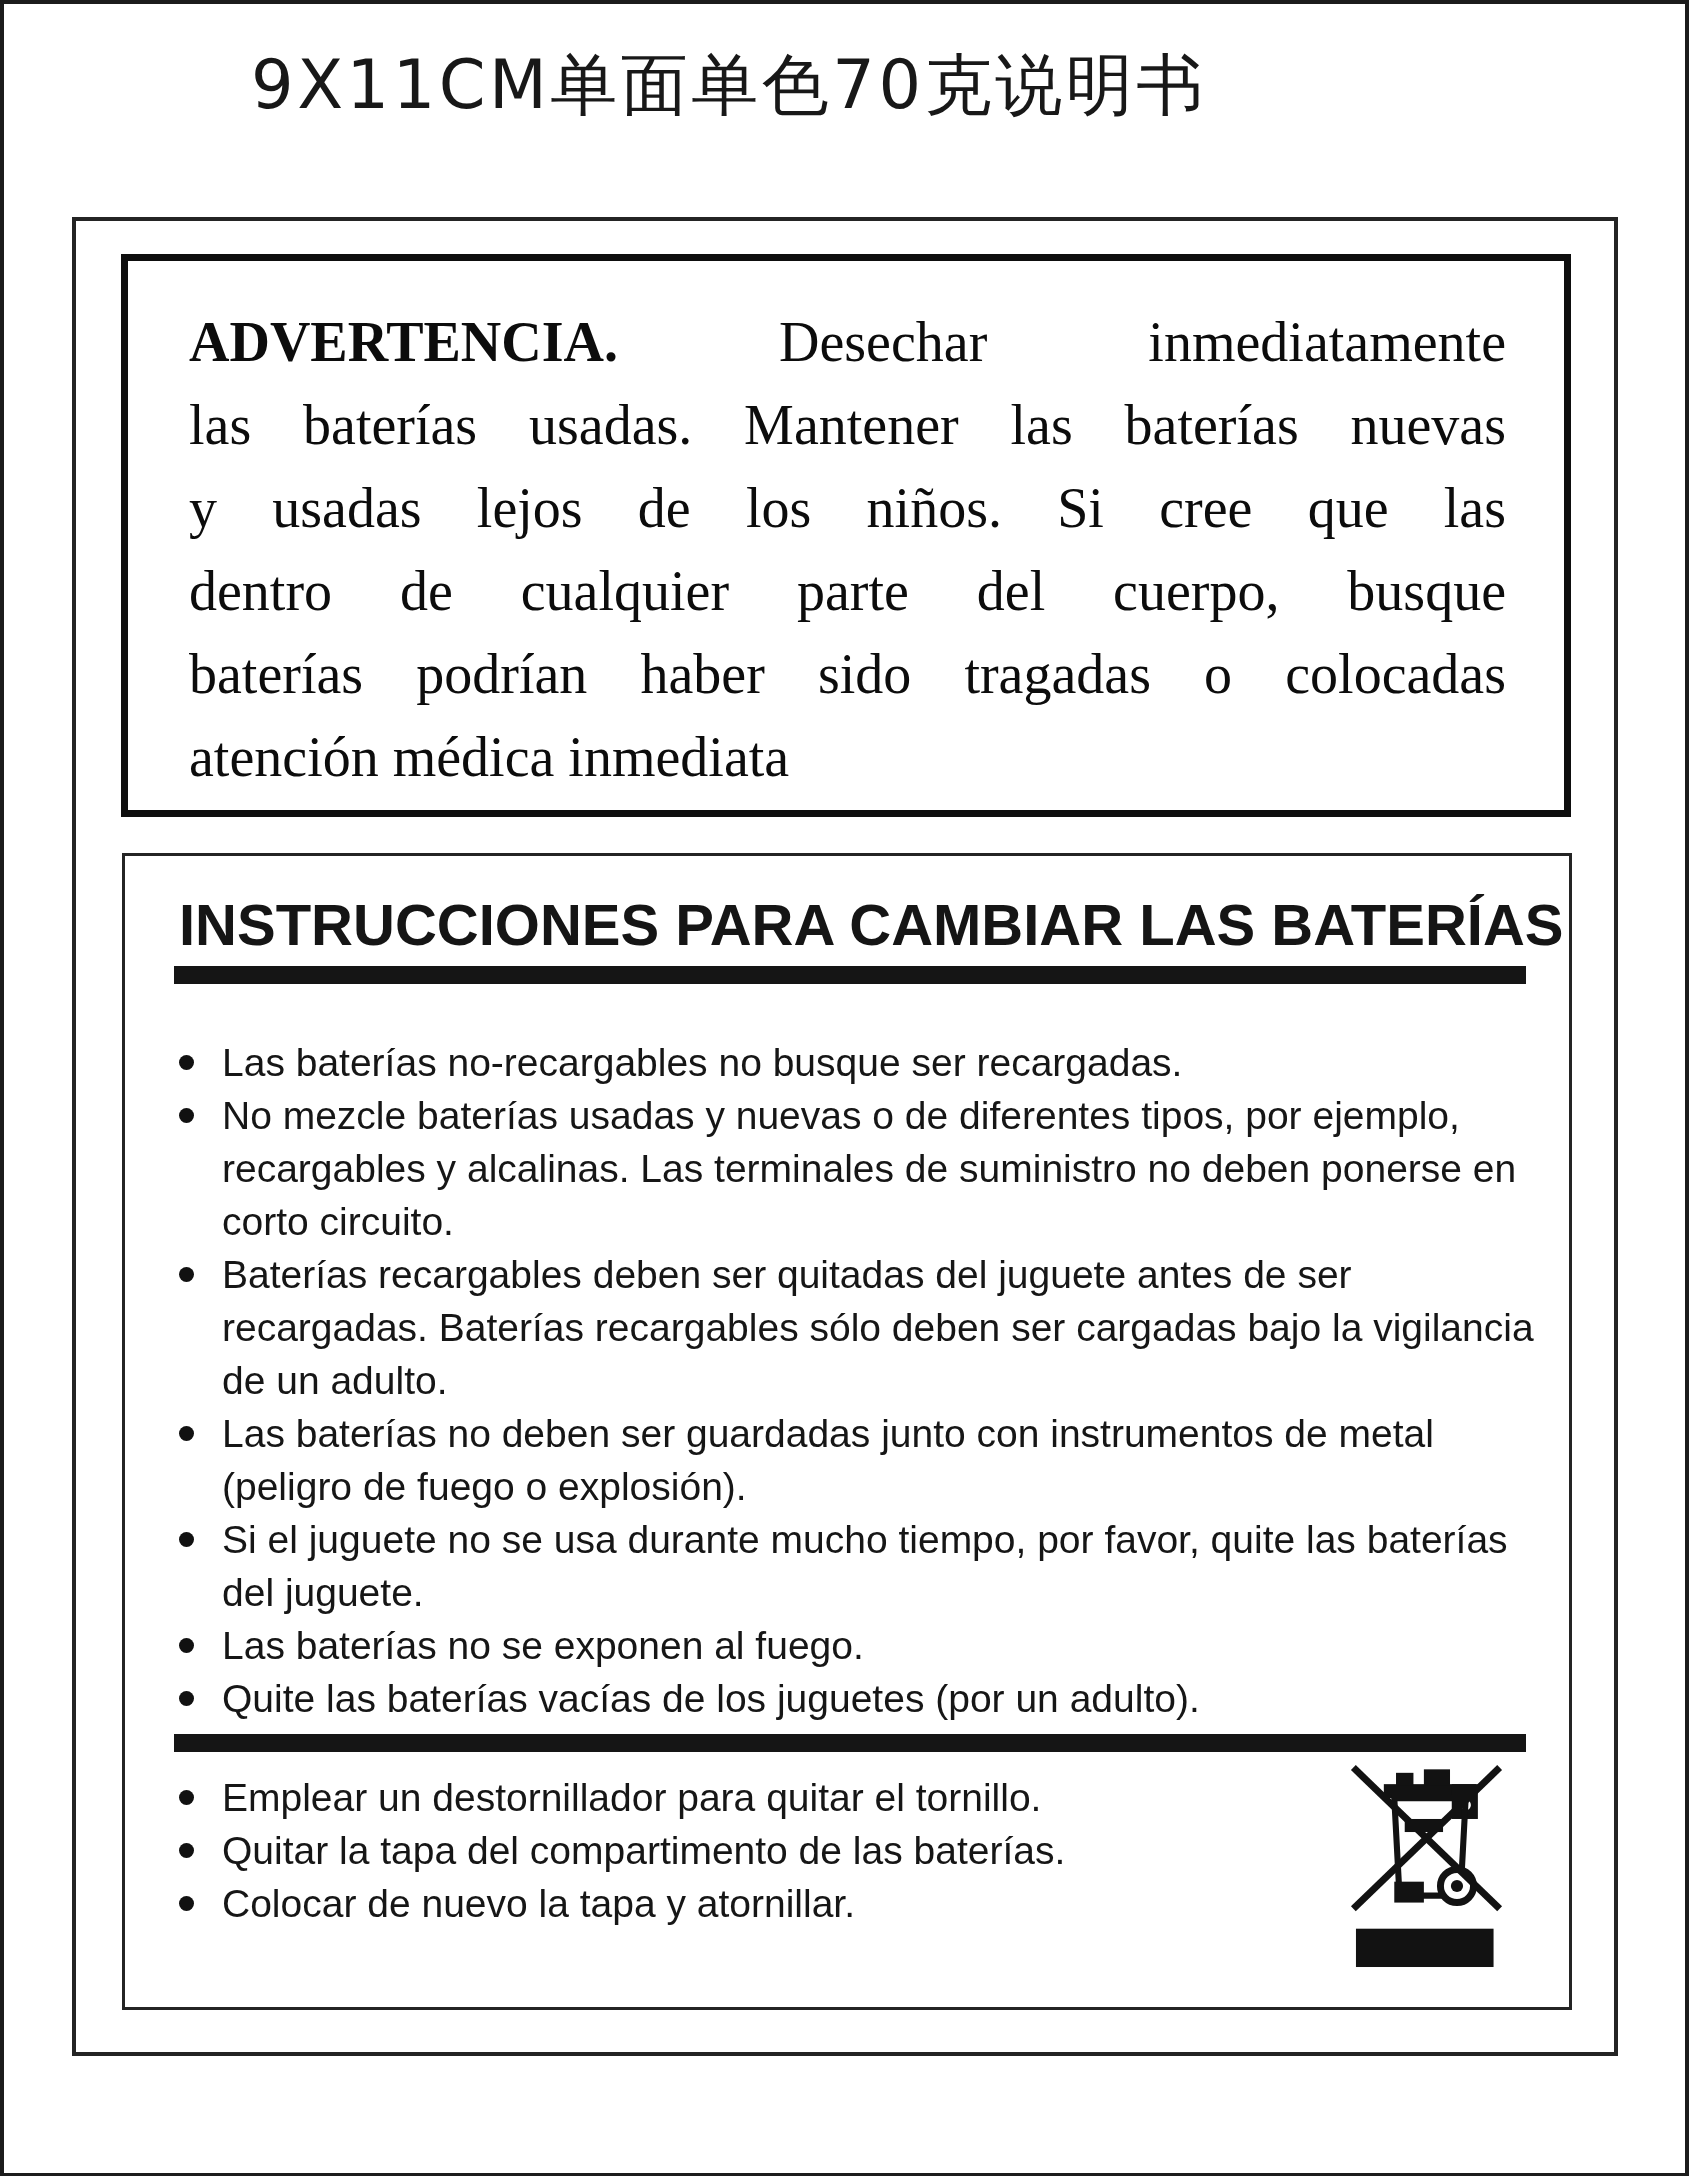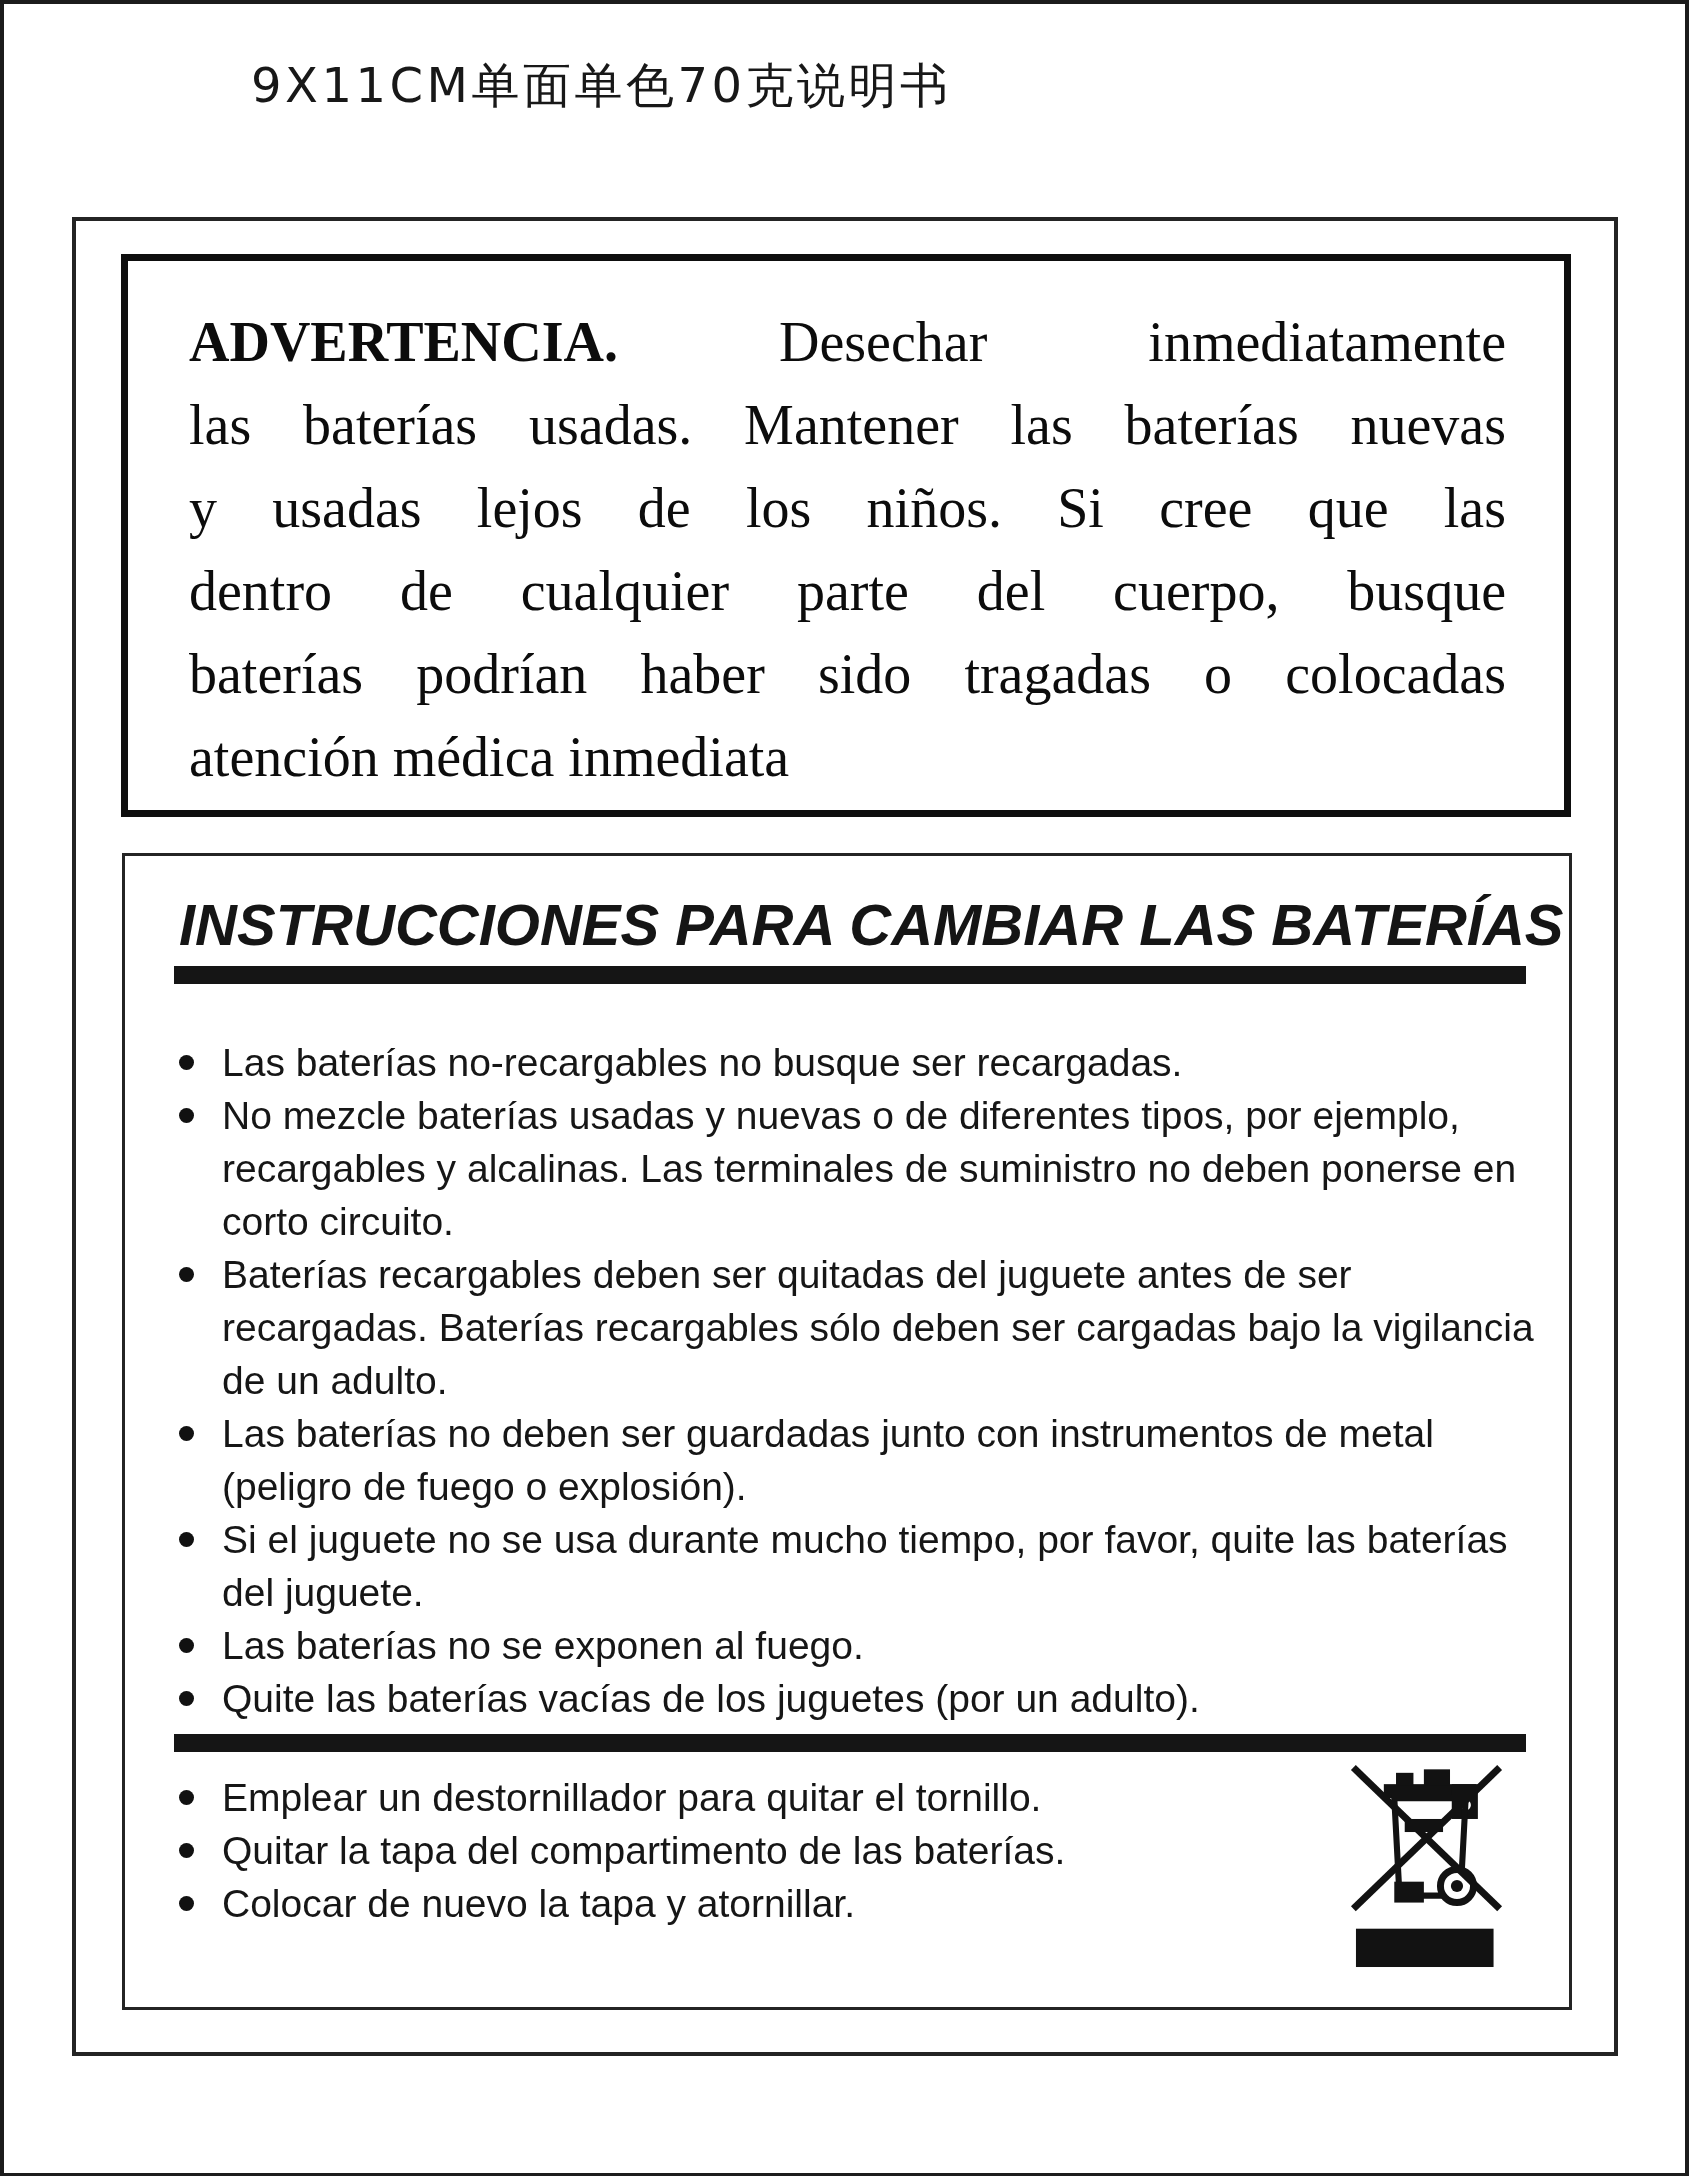--- a/index.html
+++ b/index.html
@@ -6,21 +6,21 @@
   body{
     width:1689px;height:2177px;background:#ffffff;position:relative;
     font-family:"Liberation Sans", sans-serif;color:#141414;overflow:hidden;
   }
   .page-frame{
     position:absolute;inset:0;border:4.4px solid #1c1c1c;pointer-events:none;
   }
   .sheet-title{
     position:absolute;left:251px;top:42px;
     font-family:"DejaVu Sans", sans-serif;
-    font-size:48px;line-height:87px;letter-spacing:3.5px;
+    font-size:67px;line-height:87px;letter-spacing:3.5px;
     color:#181818;white-space:nowrap;
   }
   .content-frame{
     position:absolute;left:72px;top:217px;width:1546px;height:1839px;
     border:4.4px solid #242424;box-sizing:border-box;
   }
   
   .warning-box{
     position:absolute;left:121px;top:254px;width:1450px;height:563px;
     border:7.9px solid #0e0e0e;box-sizing:border-box;
@@ -35,21 +35,21 @@
   .jline.last{text-align-last:left;}
   .jline b{font-weight:bold;}
   
   .instructions-box{
     position:absolute;left:122px;top:853px;width:1450px;height:1157px;
     border:3.5px solid #242424;box-sizing:border-box;
   }
   .ins-heading{
     position:absolute;left:54px;top:37px;
     font-family:"Liberation Sans", sans-serif;
-    font-weight:bold;font-style:italic;
+    font-weight:bold;
     font-size:58px;line-height:63px;letter-spacing:0px;
     color:#151515;white-space:nowrap;
   }
   .rule{
     position:absolute;left:49px;width:1352px;height:18.3px;background:#151515;
   }
   .rule-top{top:110px;}
   .rule-bottom{top:878px;}
   ul.bullets{
     position:absolute;left:49px;margin:0;padding:0;list-style:none;

